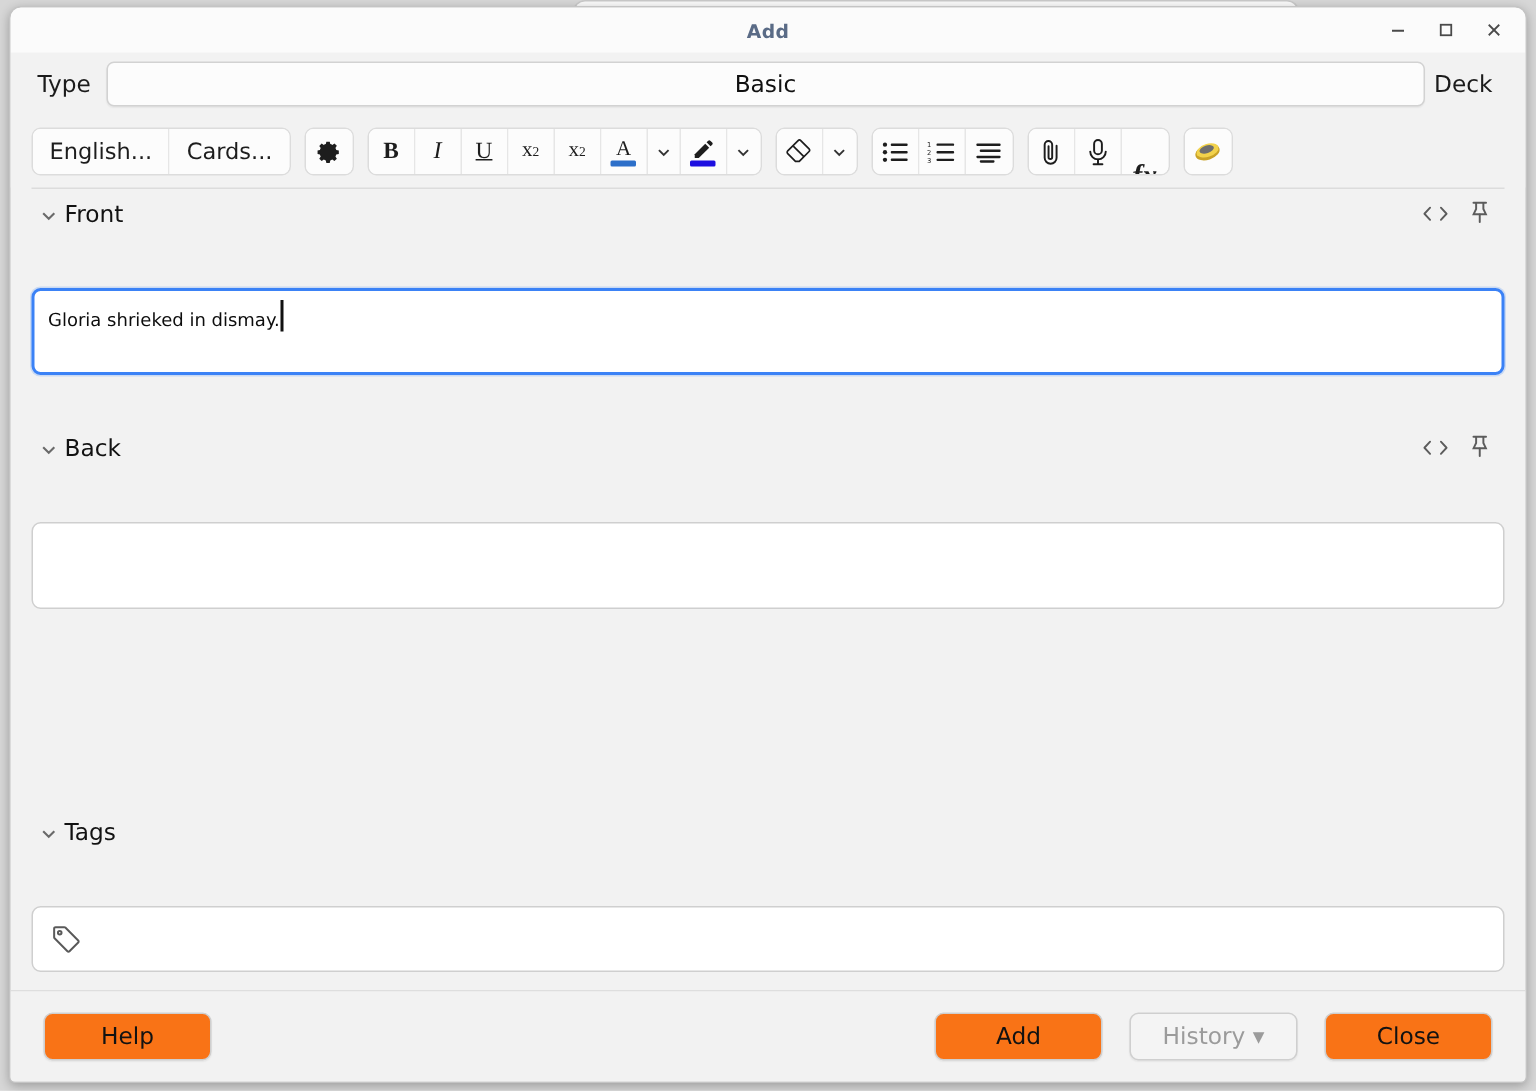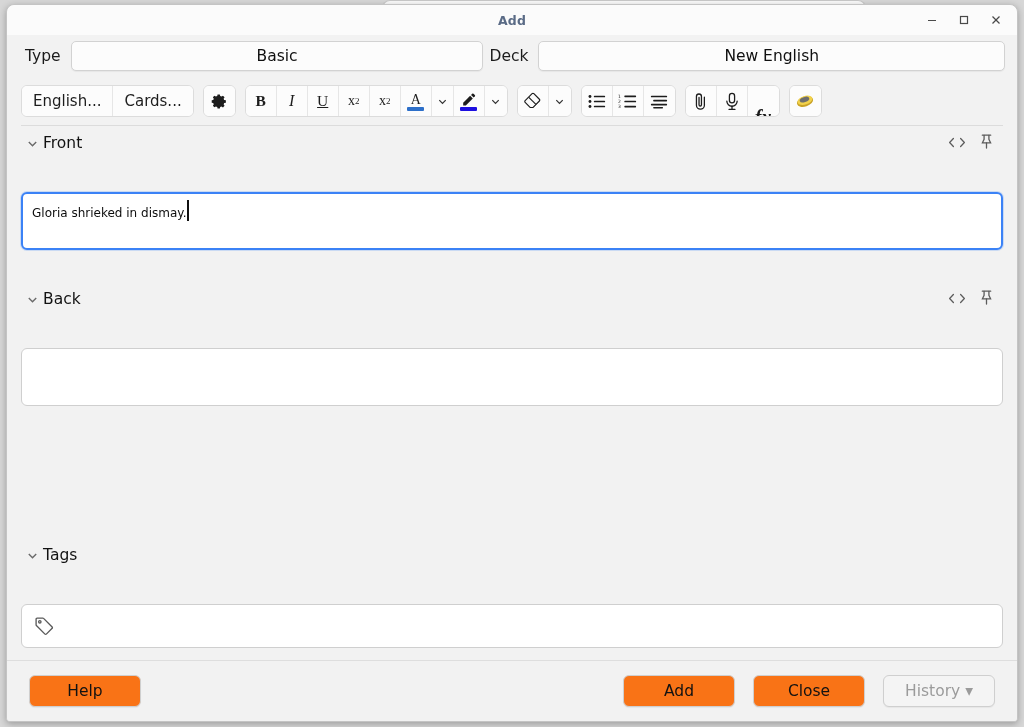--- a/index.html
+++ b/index.html
@@ -317,21 +317,20 @@
             <line x1="9.5" y1="2.5" x2="2.5" y2="9.5" stroke="currentColor" stroke-width="1.2"></line>
           </svg>
       </div>
     </div>
   </div>
 
   <div class="td-row">
     <span class="td-label">Type</span>
     <div class="td-button">Basic</div>
     <span class="td-label">Deck</span>
-    <div class="td-button">New English</div>
   </div>
 
   <div class="toolbar">
 
     <div class="tb-group">
       <div class="tb-btn wide">English...</div>
       <div class="tb-btn wide">Cards...</div>
     </div>
 
     <div class="tb-group">
@@ -535,18 +534,18 @@
     </div>
   </div>
 
   <div class="bottom-sep"></div>
 
   <div class="bottombar">
     <div class="btn">Help</div>
     <div class="btn-gap"></div>
     <div class="btn-right-group">
       <div class="btn">Add</div>
+      <div class="btn disabled">History ▾</div>
       <div class="btn">Close</div>
-      <div class="btn disabled">History ▾</div>
     </div>
   </div>
 
 </div>
 
 </body></html>

